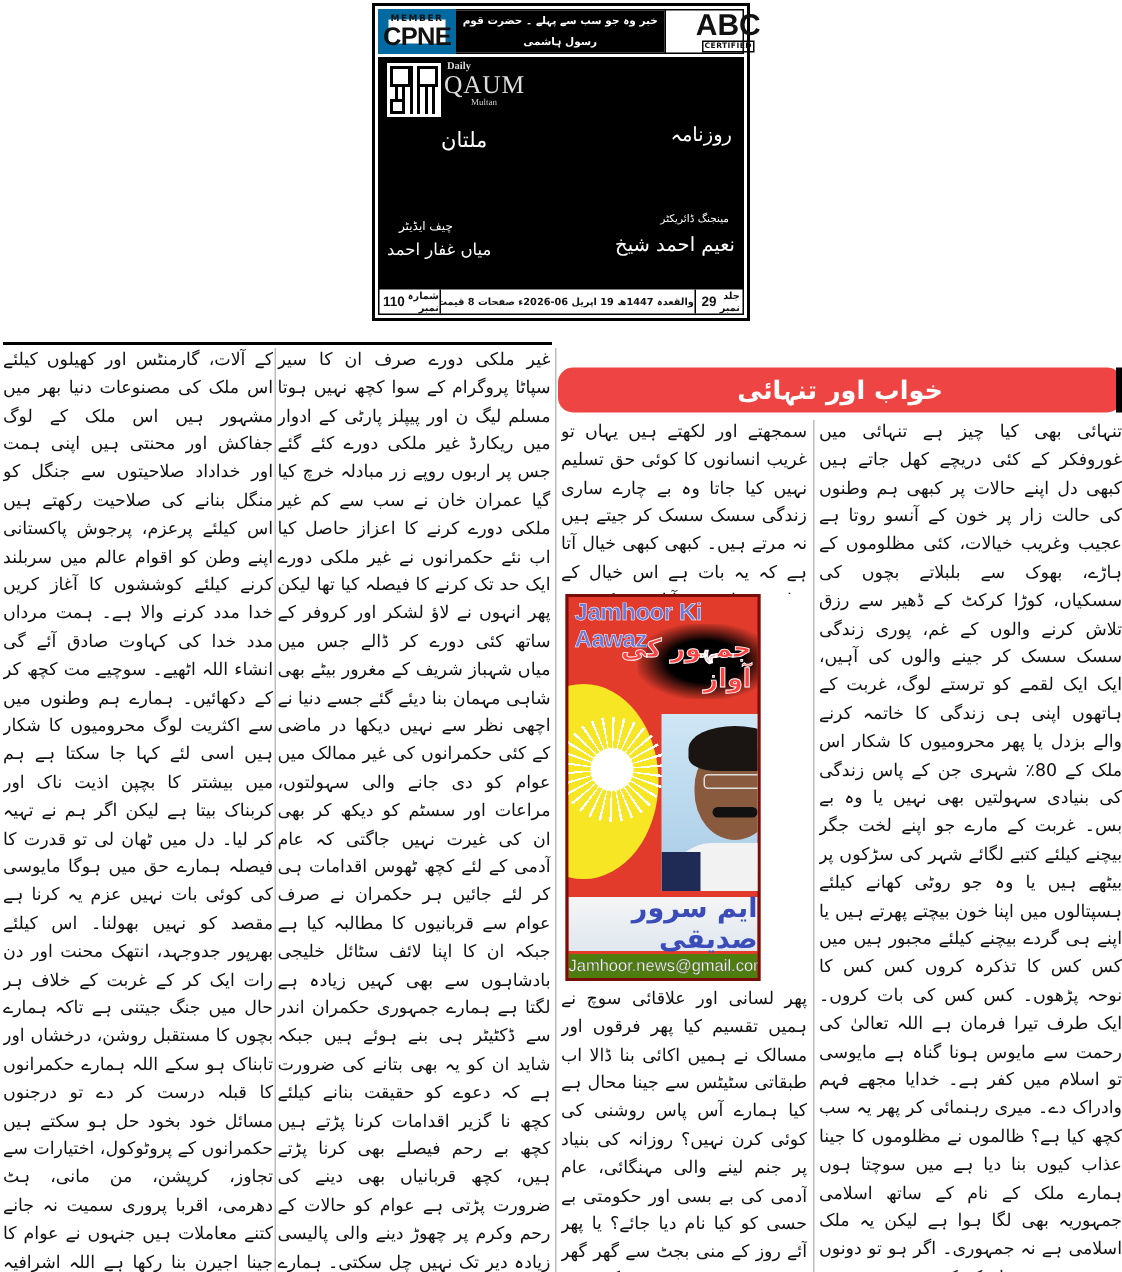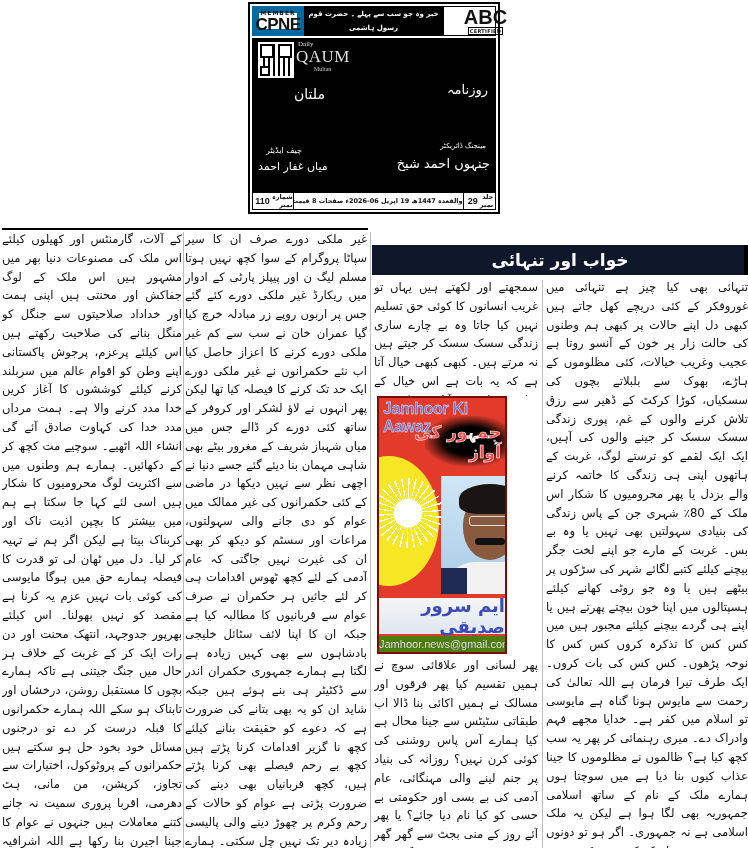--- a/index.html
+++ b/index.html
@@ -23,21 +23,21 @@
   .abc .cert { font-size: 5px; font-weight: bold; letter-spacing: 0.3px; border: 1px solid #000; padding: 0 1px; line-height: 6px; }
 
   .mh-body { position: absolute; left: 2px; top: 34px; right: 2px; height: 154px; background: #000; color: #fff; }
   .qr { position: absolute; left: 6px; top: 4px; width: 36px; height: 36px; background:
         repeating-linear-gradient(90deg, #fff 0 3px, #000 3px 5px),
         #fff; border: 2px solid #fff; }
   .qr::before, .qr::after { content: ""; position: absolute; width: 10px; height: 10px; border: 2px solid #000; background: #fff; }
   .qr::before { left: 0; top: 0; }
   .qr::after { right: 0; top: 0; }
   .qr .corner { position: absolute; left: 0; bottom: 0; width: 10px; height: 10px; border: 2px solid #000; background: #fff; }
-  .daily { position: absolute; left: 46px; top: 2px; font-family: "Liberation Serif", serif; font-size: 7px; color: #ddd; }
+  .daily { position: absolute; left: 46px; top: 2px; font-family: "Liberation Serif", serif; font-size: 7px; color: #ddd; font-weight: bold; }
   .qaum-en { position: absolute; left: 44px; top: 9px; font-family: "Liberation Serif", serif; font-size: 17px; letter-spacing: 0.5px; color: #ddd; }
   .multan-en { position: absolute; left: 62px; top: 28px; font-family: "Liberation Serif", serif; font-size: 6px; color: #ccc; }
   .logo { position: absolute; left: 58px; top: 8px; width: 130px; text-align: center; font-size: 118px; line-height: 140px; font-weight: bold; color: #fff; direction: rtl; font-family: "DejaVu Sans", sans-serif; }
   .roznama { position: absolute; right: 8px; top: 44px; font-size: 13px; direction: rtl; color: #fff; }
   .multan-ur { position: absolute; left: 10px; top: 48px; font-size: 14px; direction: rtl; color: #fff; margin-left: 32px; }
   .ce-label { position: absolute; left: 14px; top: 108px; font-size: 8px; direction: rtl; color: #fff; }
   .ce-name { position: absolute; left: 6px; top: 122px; font-size: 11px; direction: rtl; color: #fff; }
   .md-label { position: absolute; right: 10px; top: 104px; font-size: 7px; direction: rtl; color: #fff; }
   .md-name { position: absolute; right: 6px; top: 118px; font-size: 13px; direction: rtl; color: #fff; }
 
@@ -57,22 +57,22 @@
   .col p { text-align-last: right; }
   .col-rule { position: absolute; top: 228px; height: 2px; background: #000; }
   .col-a { left: 2px; width: 180px; }
   .col-b { left: 185px; width: 182px; }
   .col-c { left: 374px; width: 164px; top: 278px; height: 570px; }
   .col-d { left: 546px; width: 202px; top: 278px; height: 570px; }
   .vrule { position: absolute; width: 1px; background: #bbb; }
 
   .headline-bar {
     position: absolute; left: 372px; top: 245px; width: 376px; height: 30px;
-    background: #0f172a; color: #fff; display: flex; align-items: center; justify-content: center;
-    font-size: 17px; font-weight: bold; direction: rtl;
+    background: #ef4444; color: #fff; display: flex; align-items: center; justify-content: center;
+    font-size: 17px; font-weight: bold; direction: rtl; border-radius: 10px;
   }
   .headline-bar::after { content: ""; position: absolute; right: 0; top: 0; bottom: 0; width: 4px; background: #000; }
 
   
   .photo {
     position: absolute; left: 377px; top: 396px; width: 130px; height: 258px;
     background: #e23b2b; border: 2px solid #7a0d08; overflow: hidden;
   }
   .photo .brand-en { position: absolute; left: 4px; top: 2px; font-family: "Liberation Sans", sans-serif; font-size: 16px; color: #6b7bd6; font-weight: bold; -webkit-text-stroke: 0.3px #fff; letter-spacing: -0.3px; }
   .photo .dark-glow { position: absolute; right: -10px; top: 18px; width: 90px; height: 50px; background: radial-gradient(ellipse at center, #000 0 40%, rgba(0,0,0,0) 75%); }
@@ -116,21 +116,21 @@
         <span class="corner"></span>
       </div>
     <span class="daily">Daily</span>
     <span class="qaum-en">QAUM</span>
     <span class="multan-en">Multan</span>
     <span class="roznama">روزنامہ</span>
     <span class="multan-ur">ملتان</span>
     <span class="ce-label">چیف ایڈیٹر</span>
     <span class="ce-name">میاں غفار احمد</span>
     <span class="md-label">مینجنگ ڈائریکٹر</span>
-    <span class="md-name">جنہوں احمد شیخ</span>
+    <span class="md-name">نعیم احمد شیخ</span>
   </div>
 
   <div class="mh-bottom">
     <div class="vol">
       <span>جلد نمبر</span>
       <span class="num">29</span>
     </div>
     <div class="dateline">اتوار ۱۲ ذوالقعدہ 1447ھ 19 اپریل 06-2026ء صفحات 8 قیمت 30 روپے</div>
     <div class="issue">
       <span>شمارہ نمبر</span>

